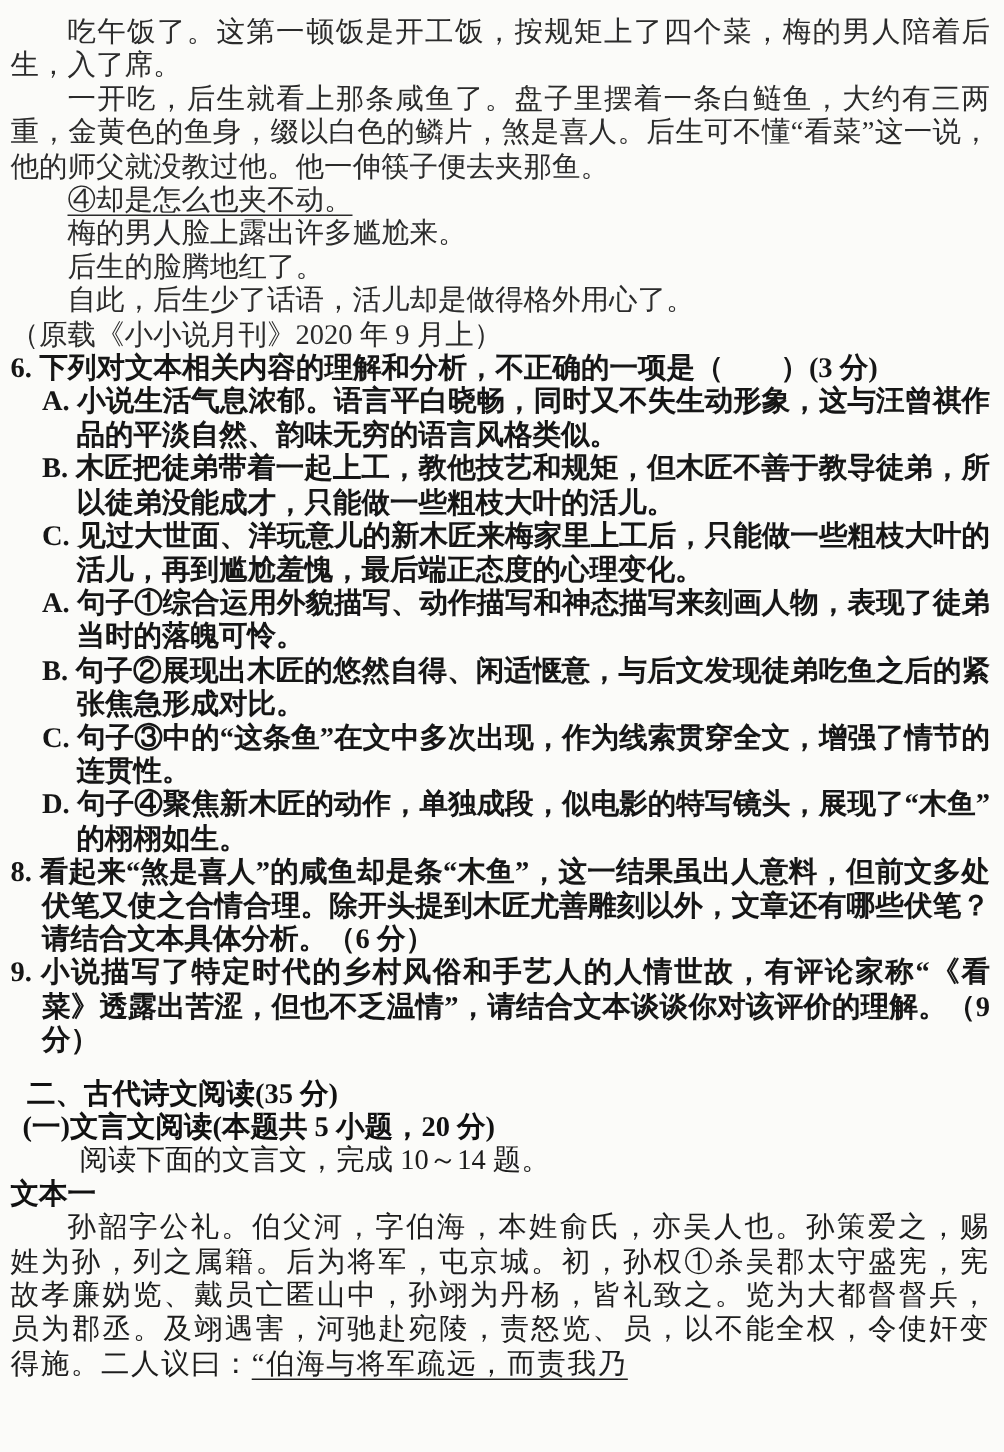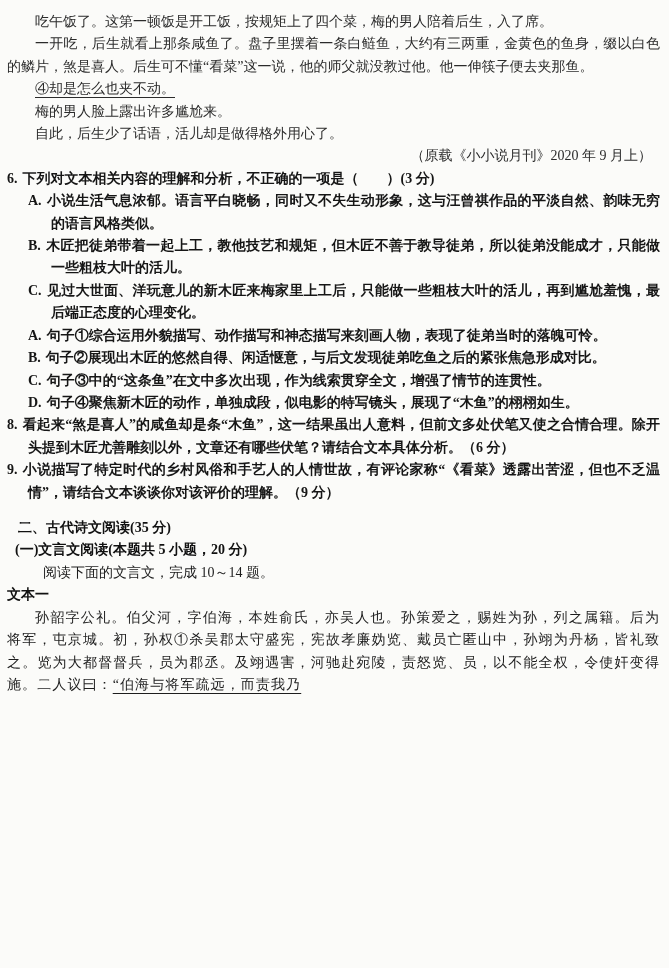--- a/index.html
+++ b/index.html
@@ -7,34 +7,33 @@
     width:669px;height:968px;overflow:hidden;
     background:#fbfbf9;
     font-family:"Liberation Serif","DejaVu Serif",serif;
     color:#232323;
     -webkit-font-smoothing:antialiased;
   }
   .page{
     box-sizing:border-box;
     width:669px;height:864px;
     padding:11px 9px 0 7px;
-    font-size:14px;
+    font-size:19px;
     line-height:22.4px;
     text-align:justify;
   }
   p{margin:0;}
   .indent{text-indent:2em;}
   .u{
     text-decoration:underline;
     text-underline-offset:4px;
     text-decoration-thickness:1.3px;
   }
   .story{color:#2b2b2b;}
   .source-line{
-    text-align:right;
     padding-right:8px;
   }
   .question{
     color:#161616;
     font-weight:600;
   }
   .q-head{
     padding-left:21px;
     text-indent:-21px;
   }
@@ -74,20 +73,21 @@
 </head>
 <body>
 
 <div class="page">
 
   <div class="story">
     <p class="indent">吃午饭了。这第一顿饭是开工饭，按规矩上了四个菜，梅的男人陪着后生，入了席。</p>
     <p class="indent">一开吃，后生就看上那条咸鱼了。盘子里摆着一条白鲢鱼，大约有三两重，金黄色的鱼身，缀以白色的鳞片，煞是喜人。后生可不懂“看菜”这一说，他的师父就没教过他。他一伸筷子便去夹那鱼。</p>
     <p class="indent"><span class="u">④却是怎么也夹不动。</span></p>
     <p class="indent">梅的男人脸上露出许多尴尬来。</p>
+    <p class="indent">后生的脸腾地红了。</p>
     <p class="indent">自此，后生少了话语，活儿却是做得格外用心了。</p>
     <p class="source-line">（原载《小小说月刊》2020 年 9 月上）</p>
   </div>
 
   <div class="question">
     <p class="q-head"><span class="q-num">6.</span><span>下列对文本相关内容的理解和分析，不正确的一项是（　　）(3 分)</span></p>
     <p class="opt"><span class="opt-label">A.</span><span>小说生活气息浓郁。语言平白晓畅，同时又不失生动形象，这与汪曾祺作品的平淡自然、韵味无穷的语言风格类似。</span></p>
     <p class="opt"><span class="opt-label">B.</span><span>木匠把徒弟带着一起上工，教他技艺和规矩，但木匠不善于教导徒弟，所以徒弟没能成才，只能做一些粗枝大叶的活儿。</span></p>
     <p class="opt"><span class="opt-label">C.</span><span>见过大世面、洋玩意儿的新木匠来梅家里上工后，只能做一些粗枝大叶的活儿，再到尴尬羞愧，最后端正态度的心理变化。</span></p>
   </div>

